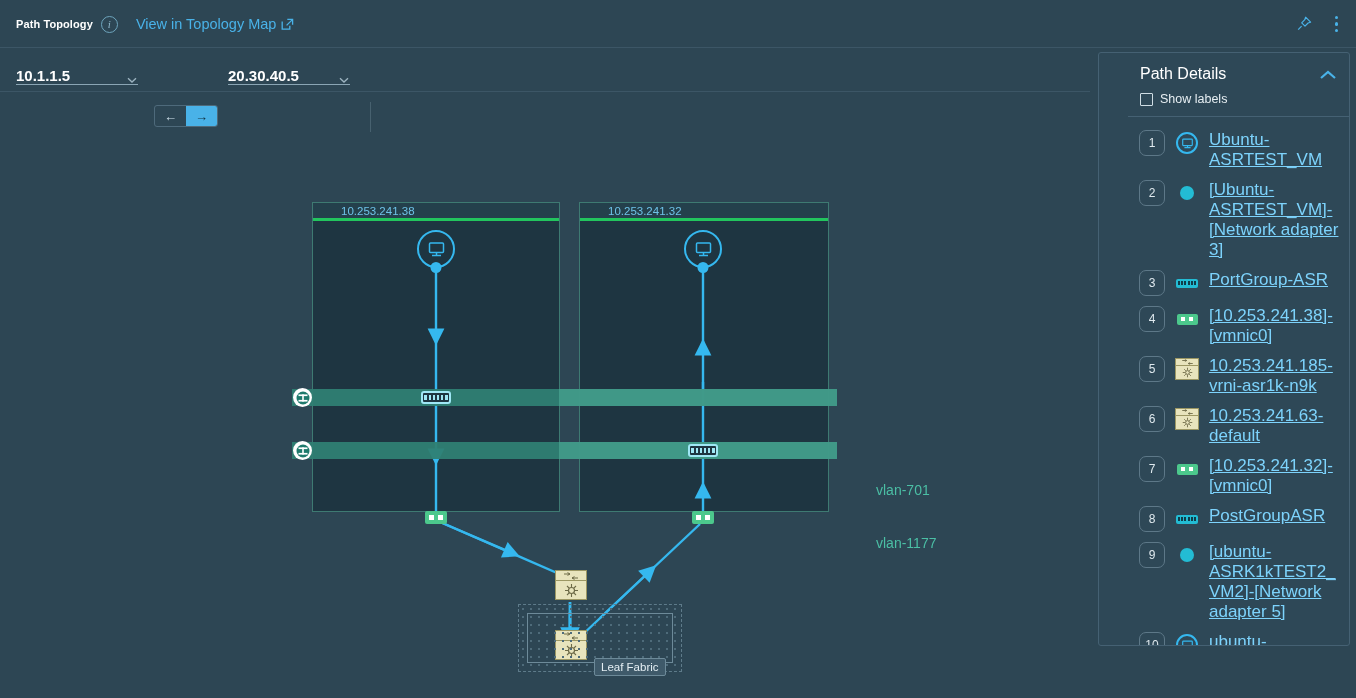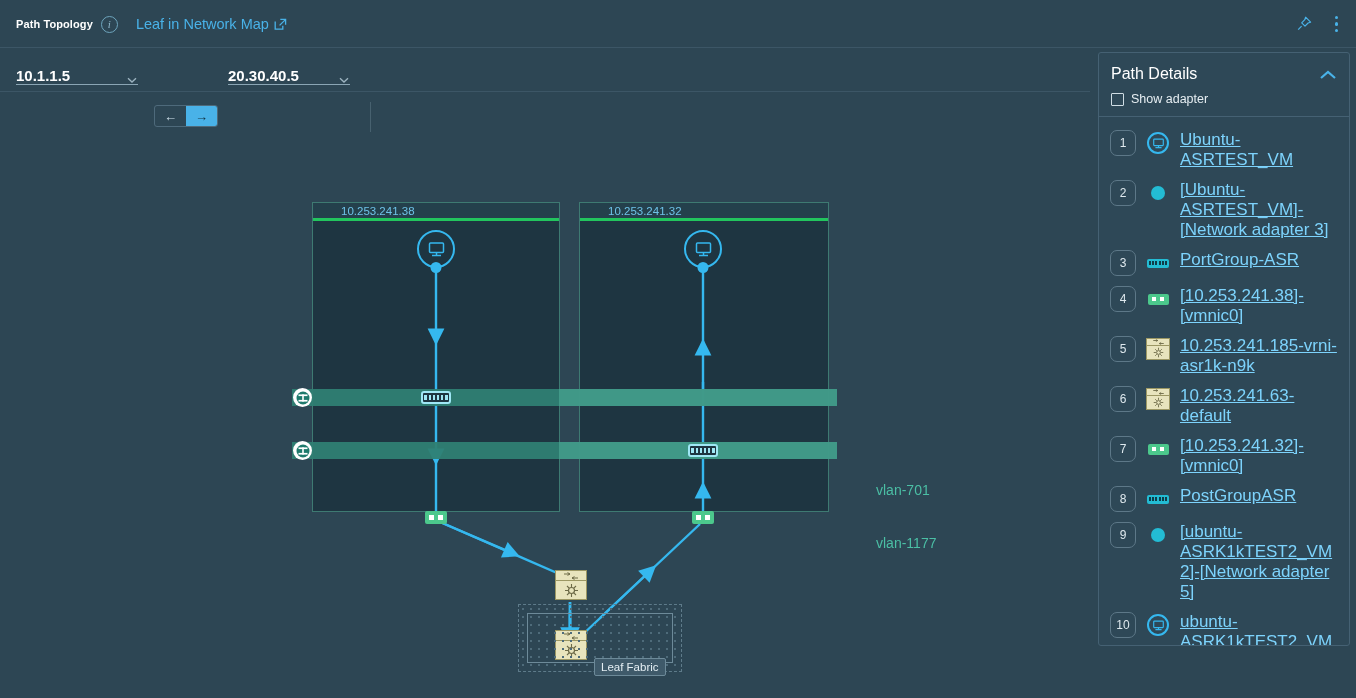--- a/index.html
+++ b/index.html
@@ -169,21 +169,21 @@
     color: #e4eef3; font-size: 11.5px; padding: 2px 6px;
     cursor: pointer;
   }
 
   svg.links { position: absolute; left: 0; top: 0; width: 1090px; height: 606px; }
 
   
   .panel {
     position: absolute; left: 1098px; top: 52px; width: 252px; height: 594px;
     background: #2e4857; border: 1px solid #456173; border-radius: 3px;
-    display: flex; flex-direction: column; overflow: hidden;
+    display: flex; flex-direction: column; overflow: hidden; padding-left: 29px;
   }
   .panel-hdr {
     padding: 12px 14px 10px 12px; border-bottom: 1px solid #456173; position: relative;
   }
   .panel-title { color: #ffffff; font-size: 16px; }
   .panel-collapse { position: absolute; right: 12px; top: 14px; cursor: pointer; }
   .showlabels { display: flex; align-items: center; gap: 7px; margin-top: 9px; cursor: pointer; }
   .cbox { width: 13px; height: 13px; border: 1.5px solid #cfdde4; background: transparent; border-radius: 1px; }
   .showlabels span { color: #e6eef2; font-size: 12.5px; }
 
@@ -223,21 +223,21 @@
 </head>
 <body>
 
 <div id="app">
 
   <div class="topbar">
     <div class="topbar-left">
       <div class="title-text">Path Topology</div>
       <div class="info-icon">i</div>
       <div class="netmap-link">
-        <span>Leaf in Network Map</span>
+        <span>View in Topology Map</span>
         <span class="ext-icon">
           <svg width="13" height="13" viewBox="0 0 13 13">
             <path d="M1.2 3.6 v7.6 h7.6 v-3.4" fill="none" stroke="#49b2e8" stroke-width="1.3"></path>
             <path d="M6.3 1.4 h5.3 v5.3" fill="none" stroke="#49b2e8" stroke-width="1.3"></path>
             <path d="M11.4 1.6 L5.6 7.4" fill="none" stroke="#49b2e8" stroke-width="1.3"></path>
           </svg>
         </span>
       </div>
     </div>
     <div class="topbar-right">
@@ -428,21 +428,21 @@
   <div class="panel">
     <div class="panel-hdr">
       <div class="panel-title">Path Details</div>
       <div class="panel-collapse">
         <svg width="18" height="12" viewBox="0 0 18 12">
             <path d="M2 9 L9 3 L16 9" fill="none" stroke="#49b2e8" stroke-width="2.2"></path>
           </svg>
       </div>
       <div class="showlabels">
         <span class="cbox"></span>
-        <span>Show adapter</span>
+        <span>Show labels</span>
       </div>
     </div>
     <div class="panel-list" id="hop-list">
         <div class="hop">
           <div class="hop-num">1</div>
           <span class="hop-icon">
             <span class="ic-vm">
               <svg width="13" height="13" viewBox="0 0 19 19">
                 <rect x="2.5" y="3" width="14" height="9.5" rx="1" fill="none" stroke="#35b8ef" stroke-width="1.7"></rect>
                 <path d="M5 15.5 h9" stroke="#35b8ef" stroke-width="1.7"></path>

